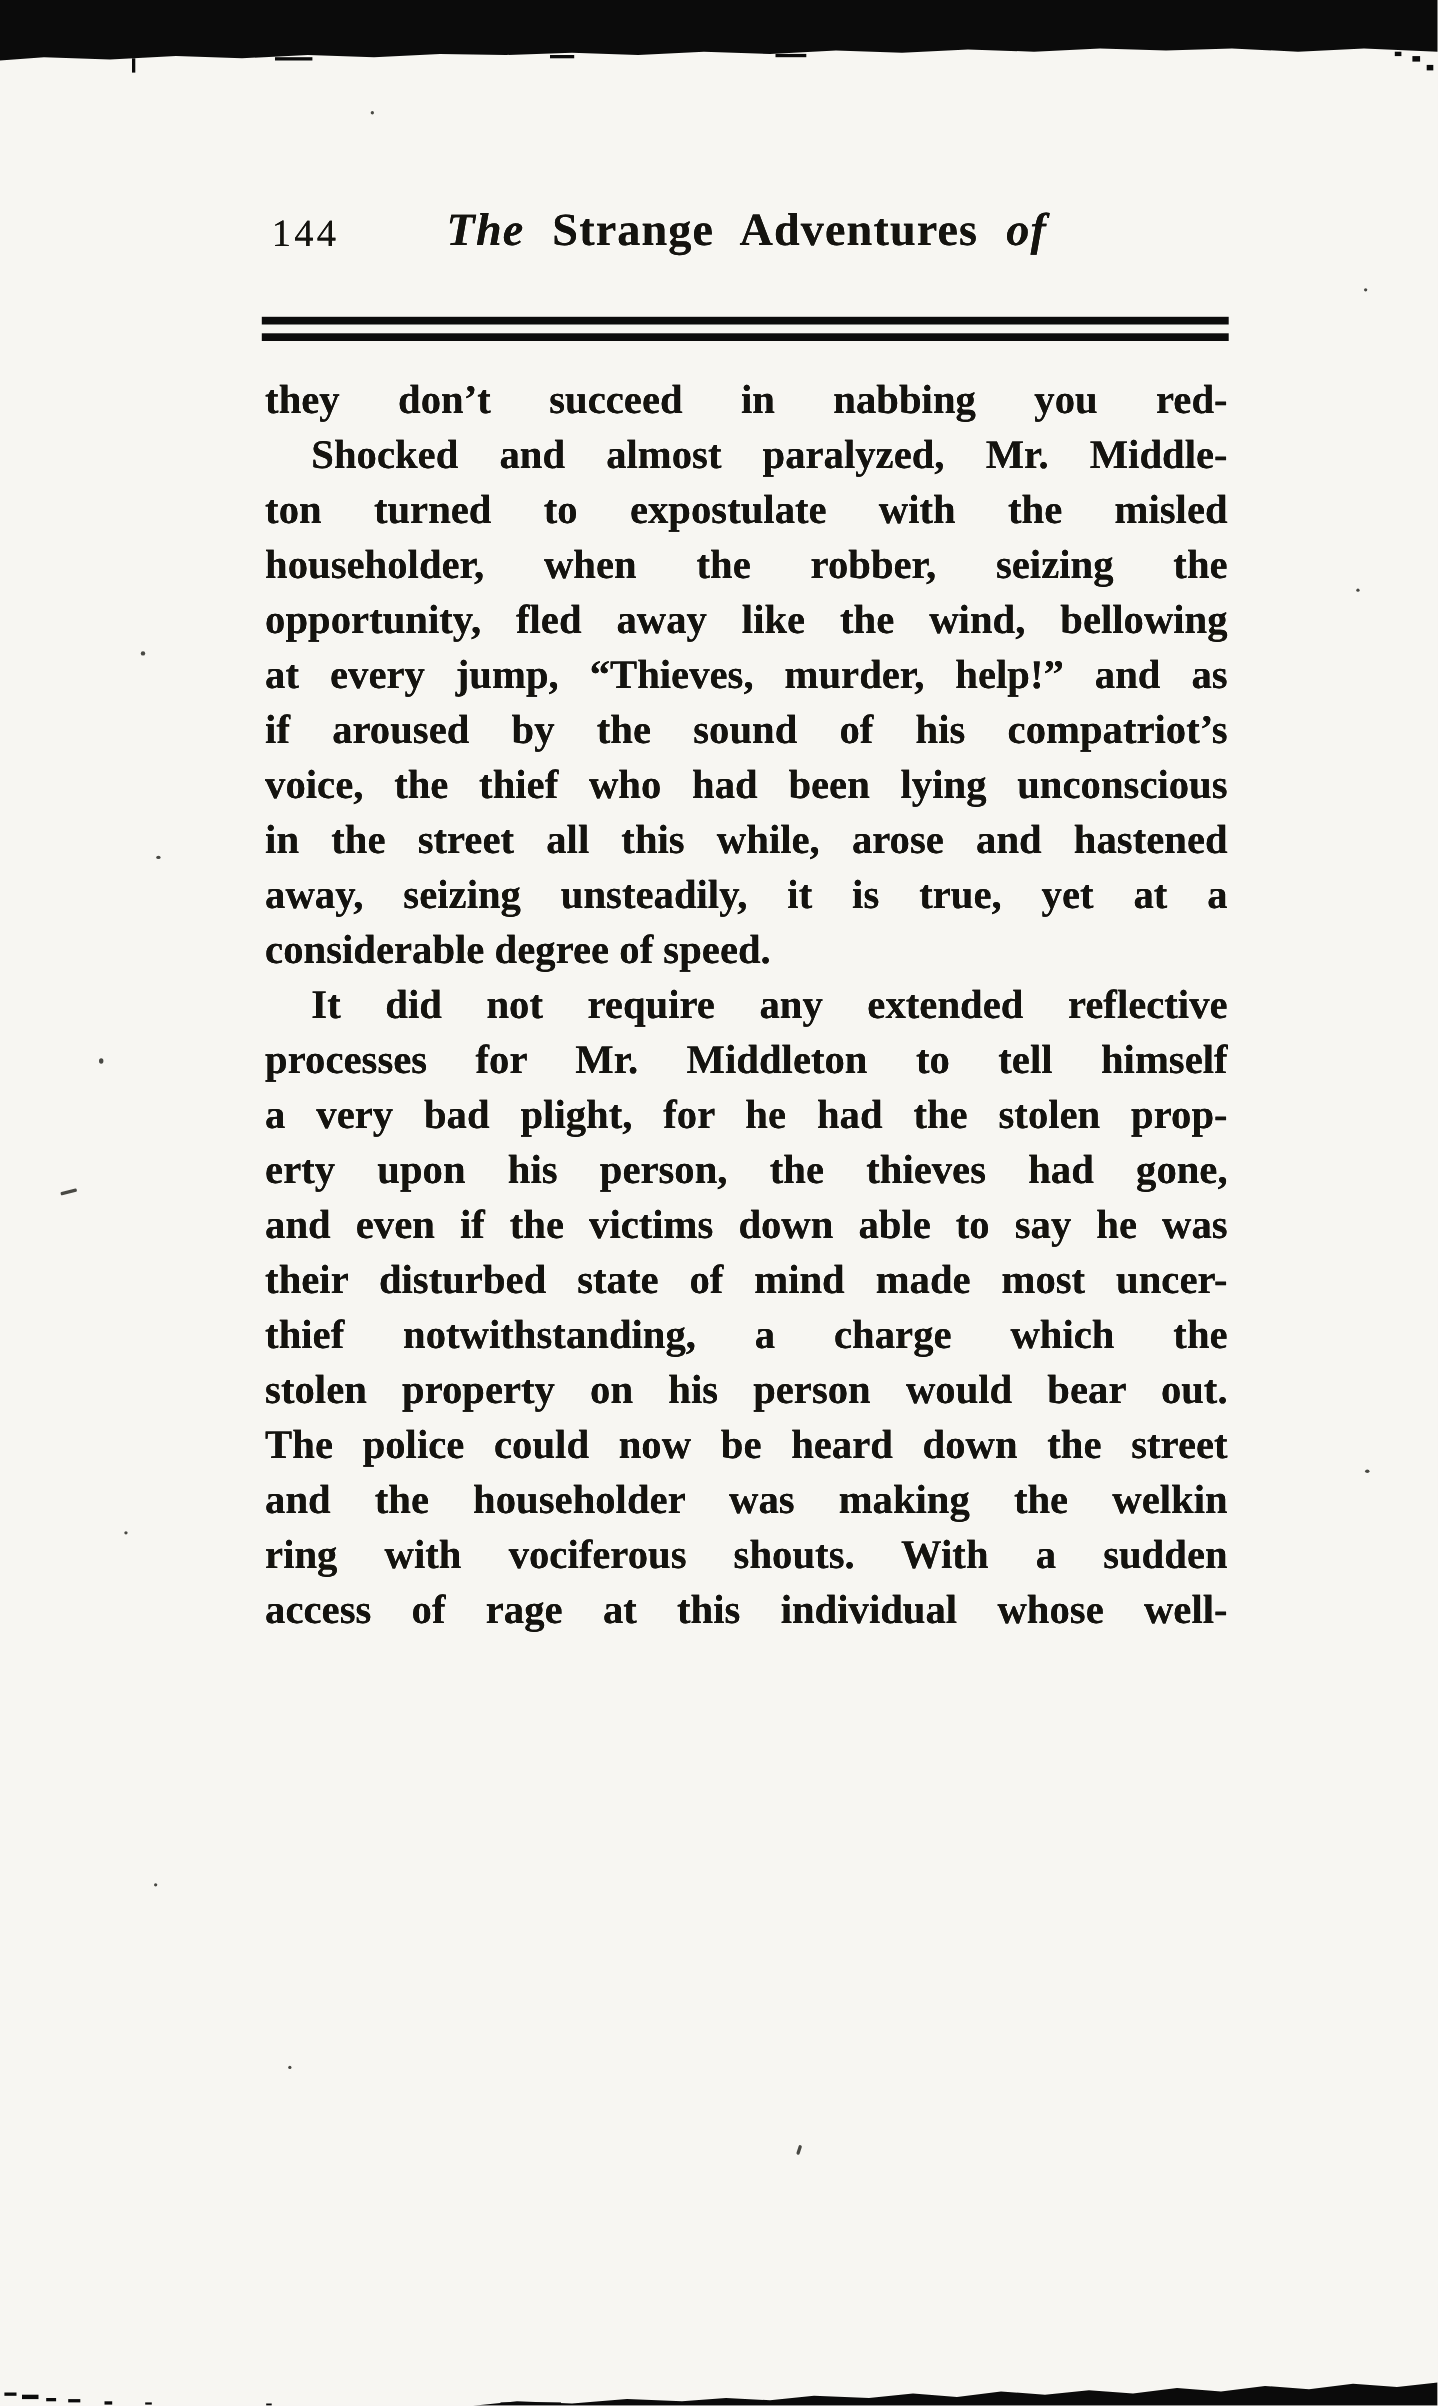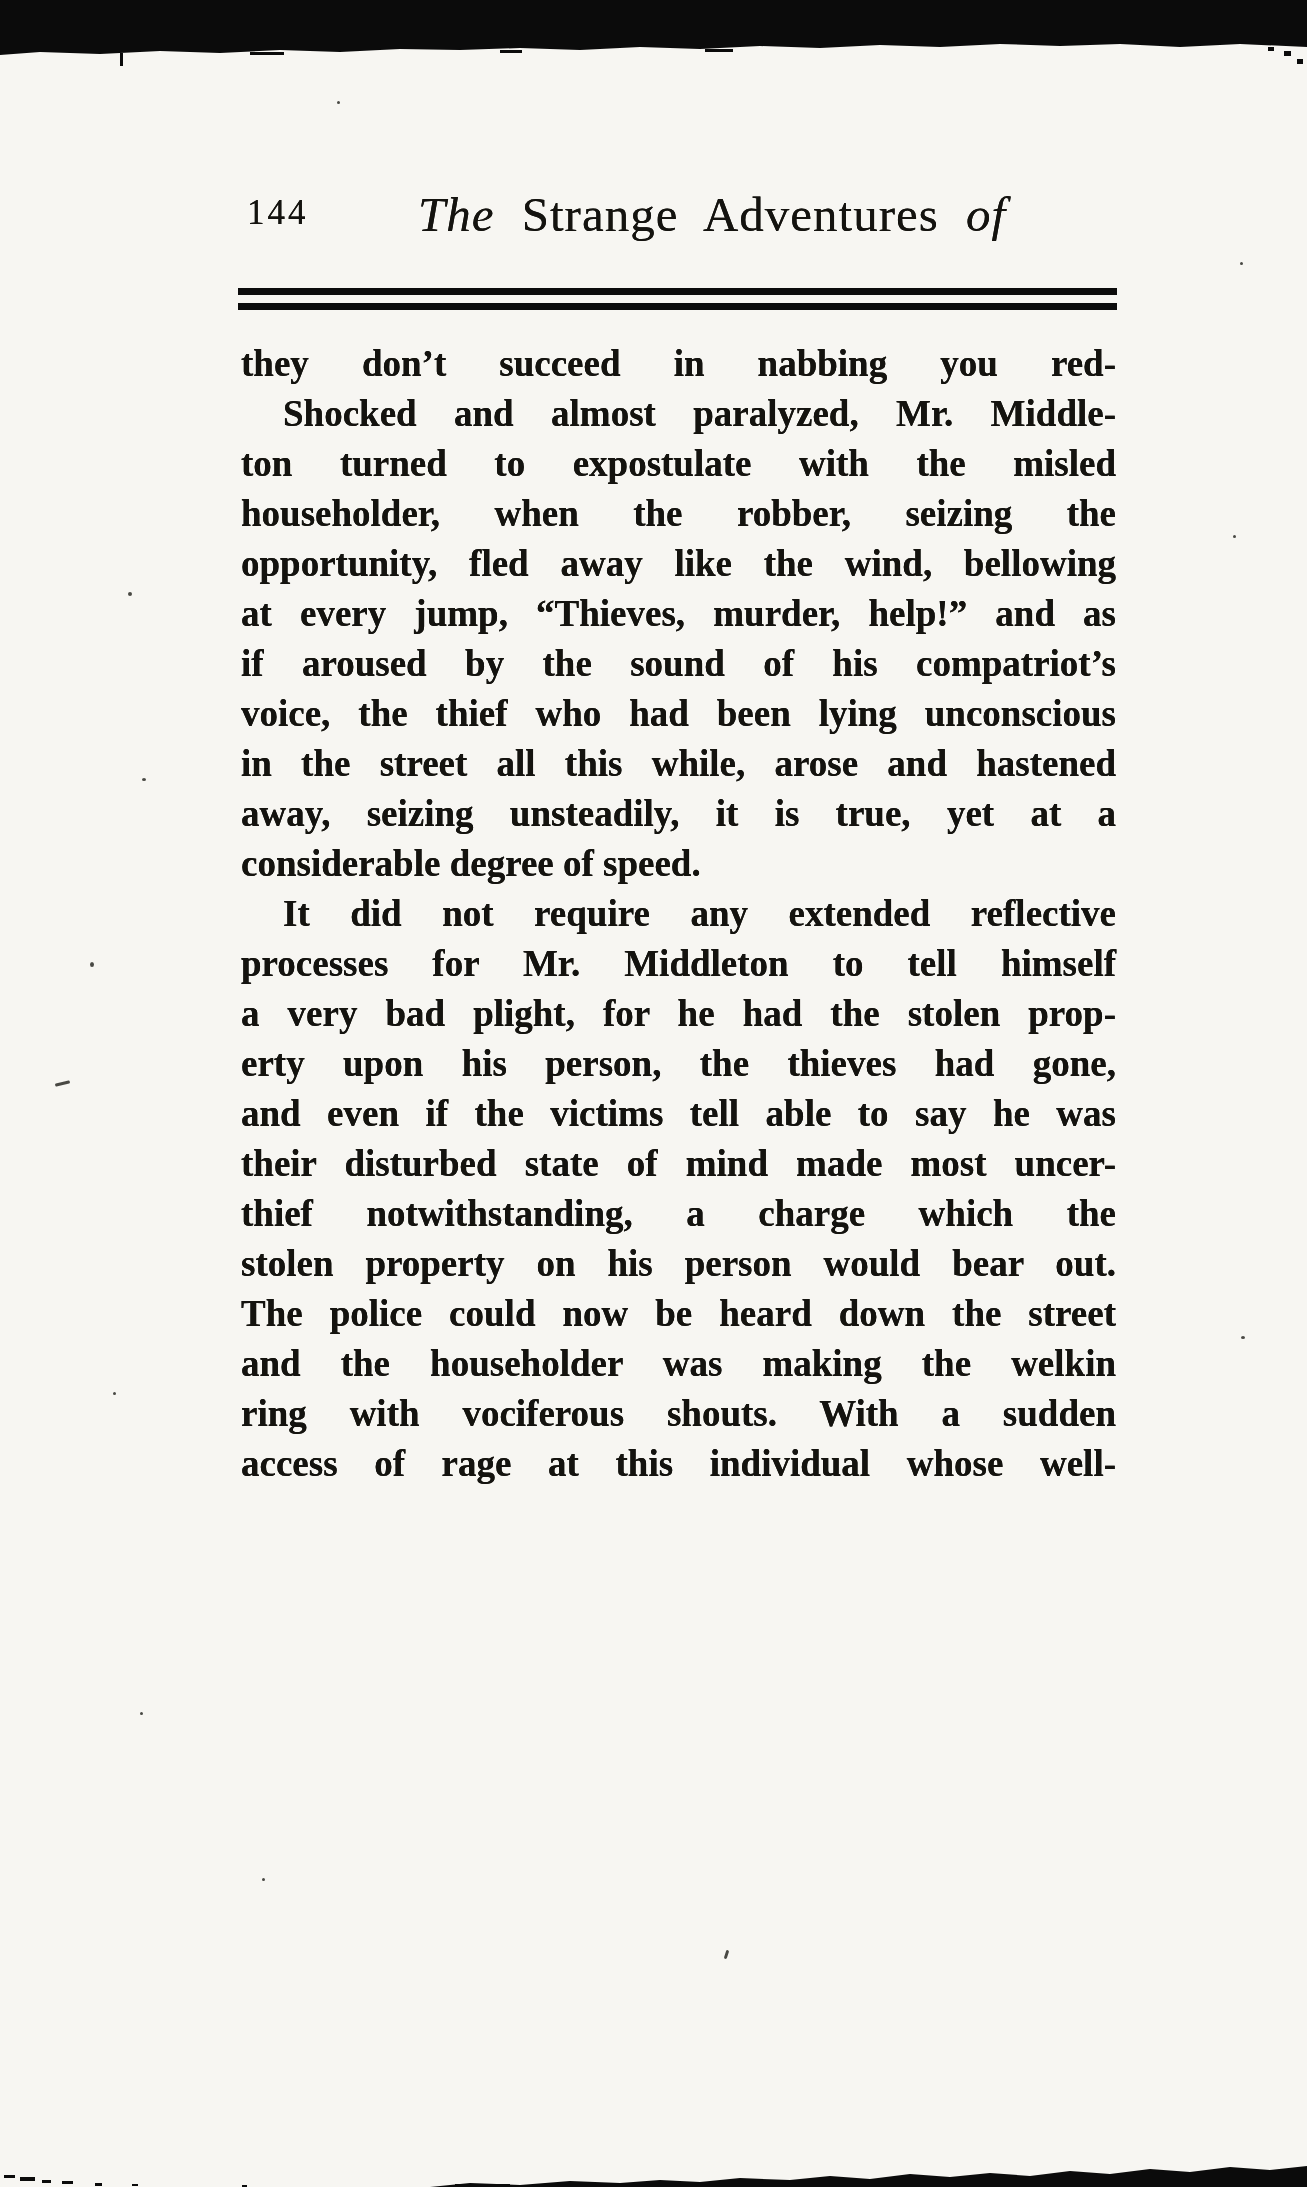--- a/index.html
+++ b/index.html
@@ -15,24 +15,25 @@
   #top-edge { top: 0; }
   #bottom-edge { top: 2140px; }
 
   .page-header { position: absolute; top: 0; left: 0; width: 1307px; }
   .page-number {
     position: absolute; left: 247px; top: 193px;
     font-size: 35px; letter-spacing: 3px;
     text-shadow: 0 0 0.6px currentColor;
   }
   .running-title {
-    position: absolute; left: 418px; top: 186px;
-    font-size: 49px; word-spacing: 14px; letter-spacing: 1px;
+    position: absolute; left: 406px; top: 186px;
+    font-size: 42px; word-spacing: 14px; letter-spacing: 1px;
     white-space: nowrap;
     text-shadow: 0 0 0.6px currentColor;
+    font-weight: bold;
   }
   .running-title .it { font-style: italic; }
 
   .double-rule { position: absolute; left: 238px; top: 288px; width: 879px; }
   .double-rule .rl { position: absolute; left: 0; width: 100%; background: #0c0c0c; }
   .double-rule .r1 { top: 0; height: 7px; }
   .double-rule .r2 { top: 15px; height: 7px; }
 
   .body-text {
     position: absolute; left: 241px; top: 339px; width: 875px;
@@ -91,21 +92,21 @@
     <div class="line">at every jump, “Thieves, murder, help!” and as</div>
     <div class="line">if aroused by the sound of his compatriot’s</div>
     <div class="line">voice, the thief who had been lying unconscious</div>
     <div class="line">in the street all this while, arose and hastened</div>
     <div class="line">away, seizing unsteadily, it is true, yet at a</div>
     <div class="line para-end">considerable degree of speed.</div>
     <div class="line indent">It did not require any extended reflective</div>
     <div class="line">processes for Mr. Middleton to tell himself</div>
     <div class="line">a very bad plight, for he had the stolen prop-</div>
     <div class="line">erty upon his person, the thieves had gone,</div>
-    <div class="line">and even if the victims tell able to say he was</div>
+    <div class="line">and even if the victims down able to say he was</div>
     <div class="line">their disturbed state of mind made most uncer-</div>
     <div class="line">thief notwithstanding, a charge which the</div>
     <div class="line">stolen property on his person would bear out.</div>
     <div class="line">The police could now be heard down the street</div>
     <div class="line">and the householder was making the welkin</div>
     <div class="line">ring with vociferous shouts.  With a sudden</div>
     <div class="line">access of rage at this individual whose well-</div>
   </div>
 
 <div class="speck" style="left:337px; top:101px;  width:3px;  height:3px;"></div>

